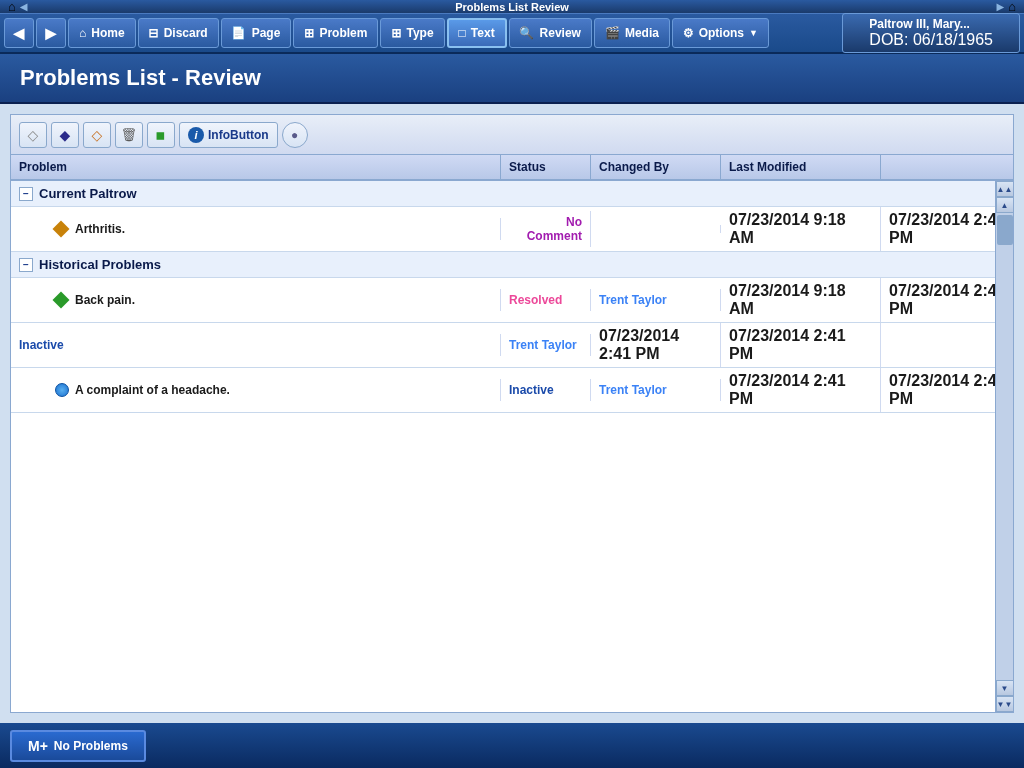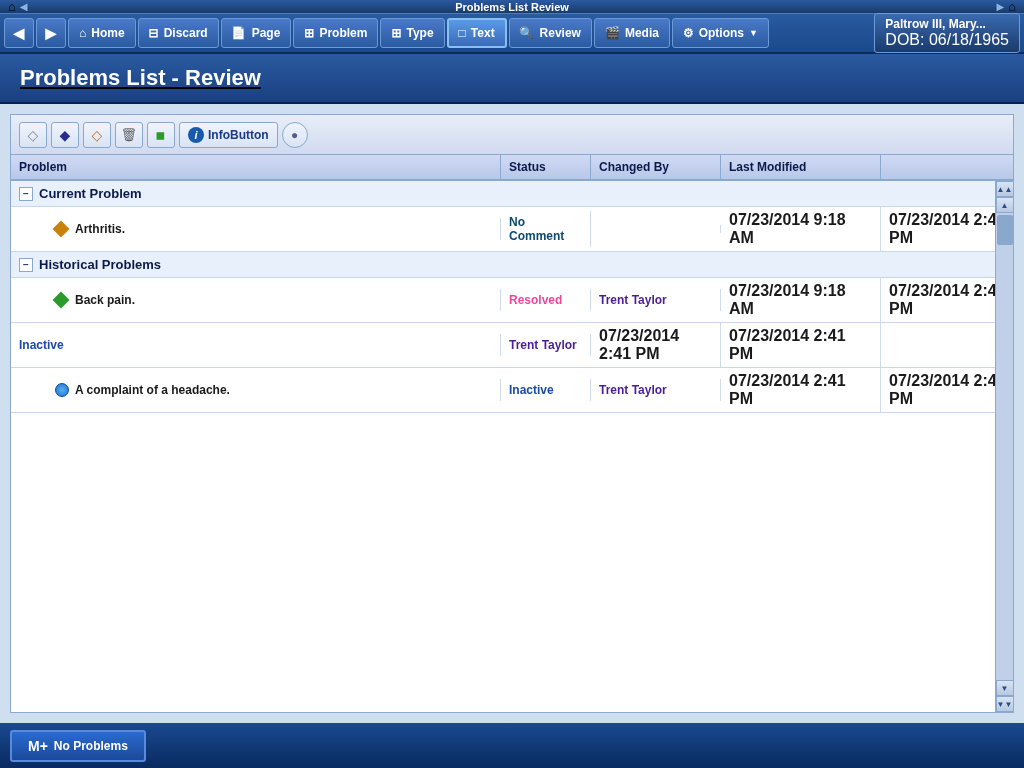--- a/index.html
+++ b/index.html
@@ -56,37 +56,36 @@
     .toolbar-btn.active {
       background: linear-gradient(to bottom, #5a9ae8, #3a6ab8);
       border: 2px solid #8ac0f0;
     }
 
     
     .patient-info {
       margin-left: auto;
       background: linear-gradient(to bottom, #3a6ab0, #1a3a6b);
       border: 1px solid #6a9ad8;
-      padding: 3px 10px;
+      padding: 3px 26px;
       color: white;
       font-size: 11px;
       border-radius: 3px;
     }
     .patient-info .name { font-weight: bold; font-size: 12px; }
     .patient-info .dob { font-size: 16px; }
 
     
     .page-title-bar {
       background: linear-gradient(to bottom, #2a5aa0, #1a4080);
       height: 50px;
       display: flex;
       align-items: center;
       padding: 0 20px;
       border-bottom: 2px solid #0a2050;
-      text-decoration: underline;
     }
     .page-title {
       color: white;
       font-size: 22px;
       font-weight: bold;
     }
 
     
     .content-area {
       background: #d0dff0;
@@ -184,24 +183,24 @@
       min-height: 28px;
       align-items: center;
       font-weight: bold;
     }
     .table-cell {
       padding: 4px 8px;
       border-right: 1px solid #d0daf0;
       font-size: 12px;
       color: #1a1a1a;
     }
-    .table-cell.status-no-comment { color: #0c4a6e; }
+    .table-cell.status-no-comment { color: #a21caf; text-align: right; }
     .table-cell.status-resolved { color: #ec4899; }
     .table-cell.status-inactive { color: #1a4aaa; }
-    .table-cell.changed-by { color: #4c1d95; }
+    .table-cell.changed-by { color: #3b82f6; }
     .table-cell.date { color: #1a1a1a; font-size: 16px; }
 
     
     .section-header-row {
       display: grid;
       grid-template-columns: 490px 90px 130px 160px 150px;
       background: #e8f0fc;
       border-bottom: 1px solid #c8d8ec;
       min-height: 26px;
       align-items: center;
@@ -389,21 +388,21 @@
         <div class="table-header-cell">Last Modified</div>
 
       </div>
 
       <div class="table-body">
         <div class="table-content">
 
           <div class="section-header-row">
             <div class="section-header-cell">
               <button class="collapse-btn">−</button>
-              <span>Current Problem</span>
+              <span>Current Paltrow</span>
             </div>
             <div style="border-right:1px solid #d0daf0;"></div>
             <div style="border-right:1px solid #d0daf0;"></div>
             <div style="border-right:1px solid #d0daf0;"></div>
             <div></div>
           </div>
 
           <div class="table-row">
             <div class="table-cell">
               <div class="indent-2">

